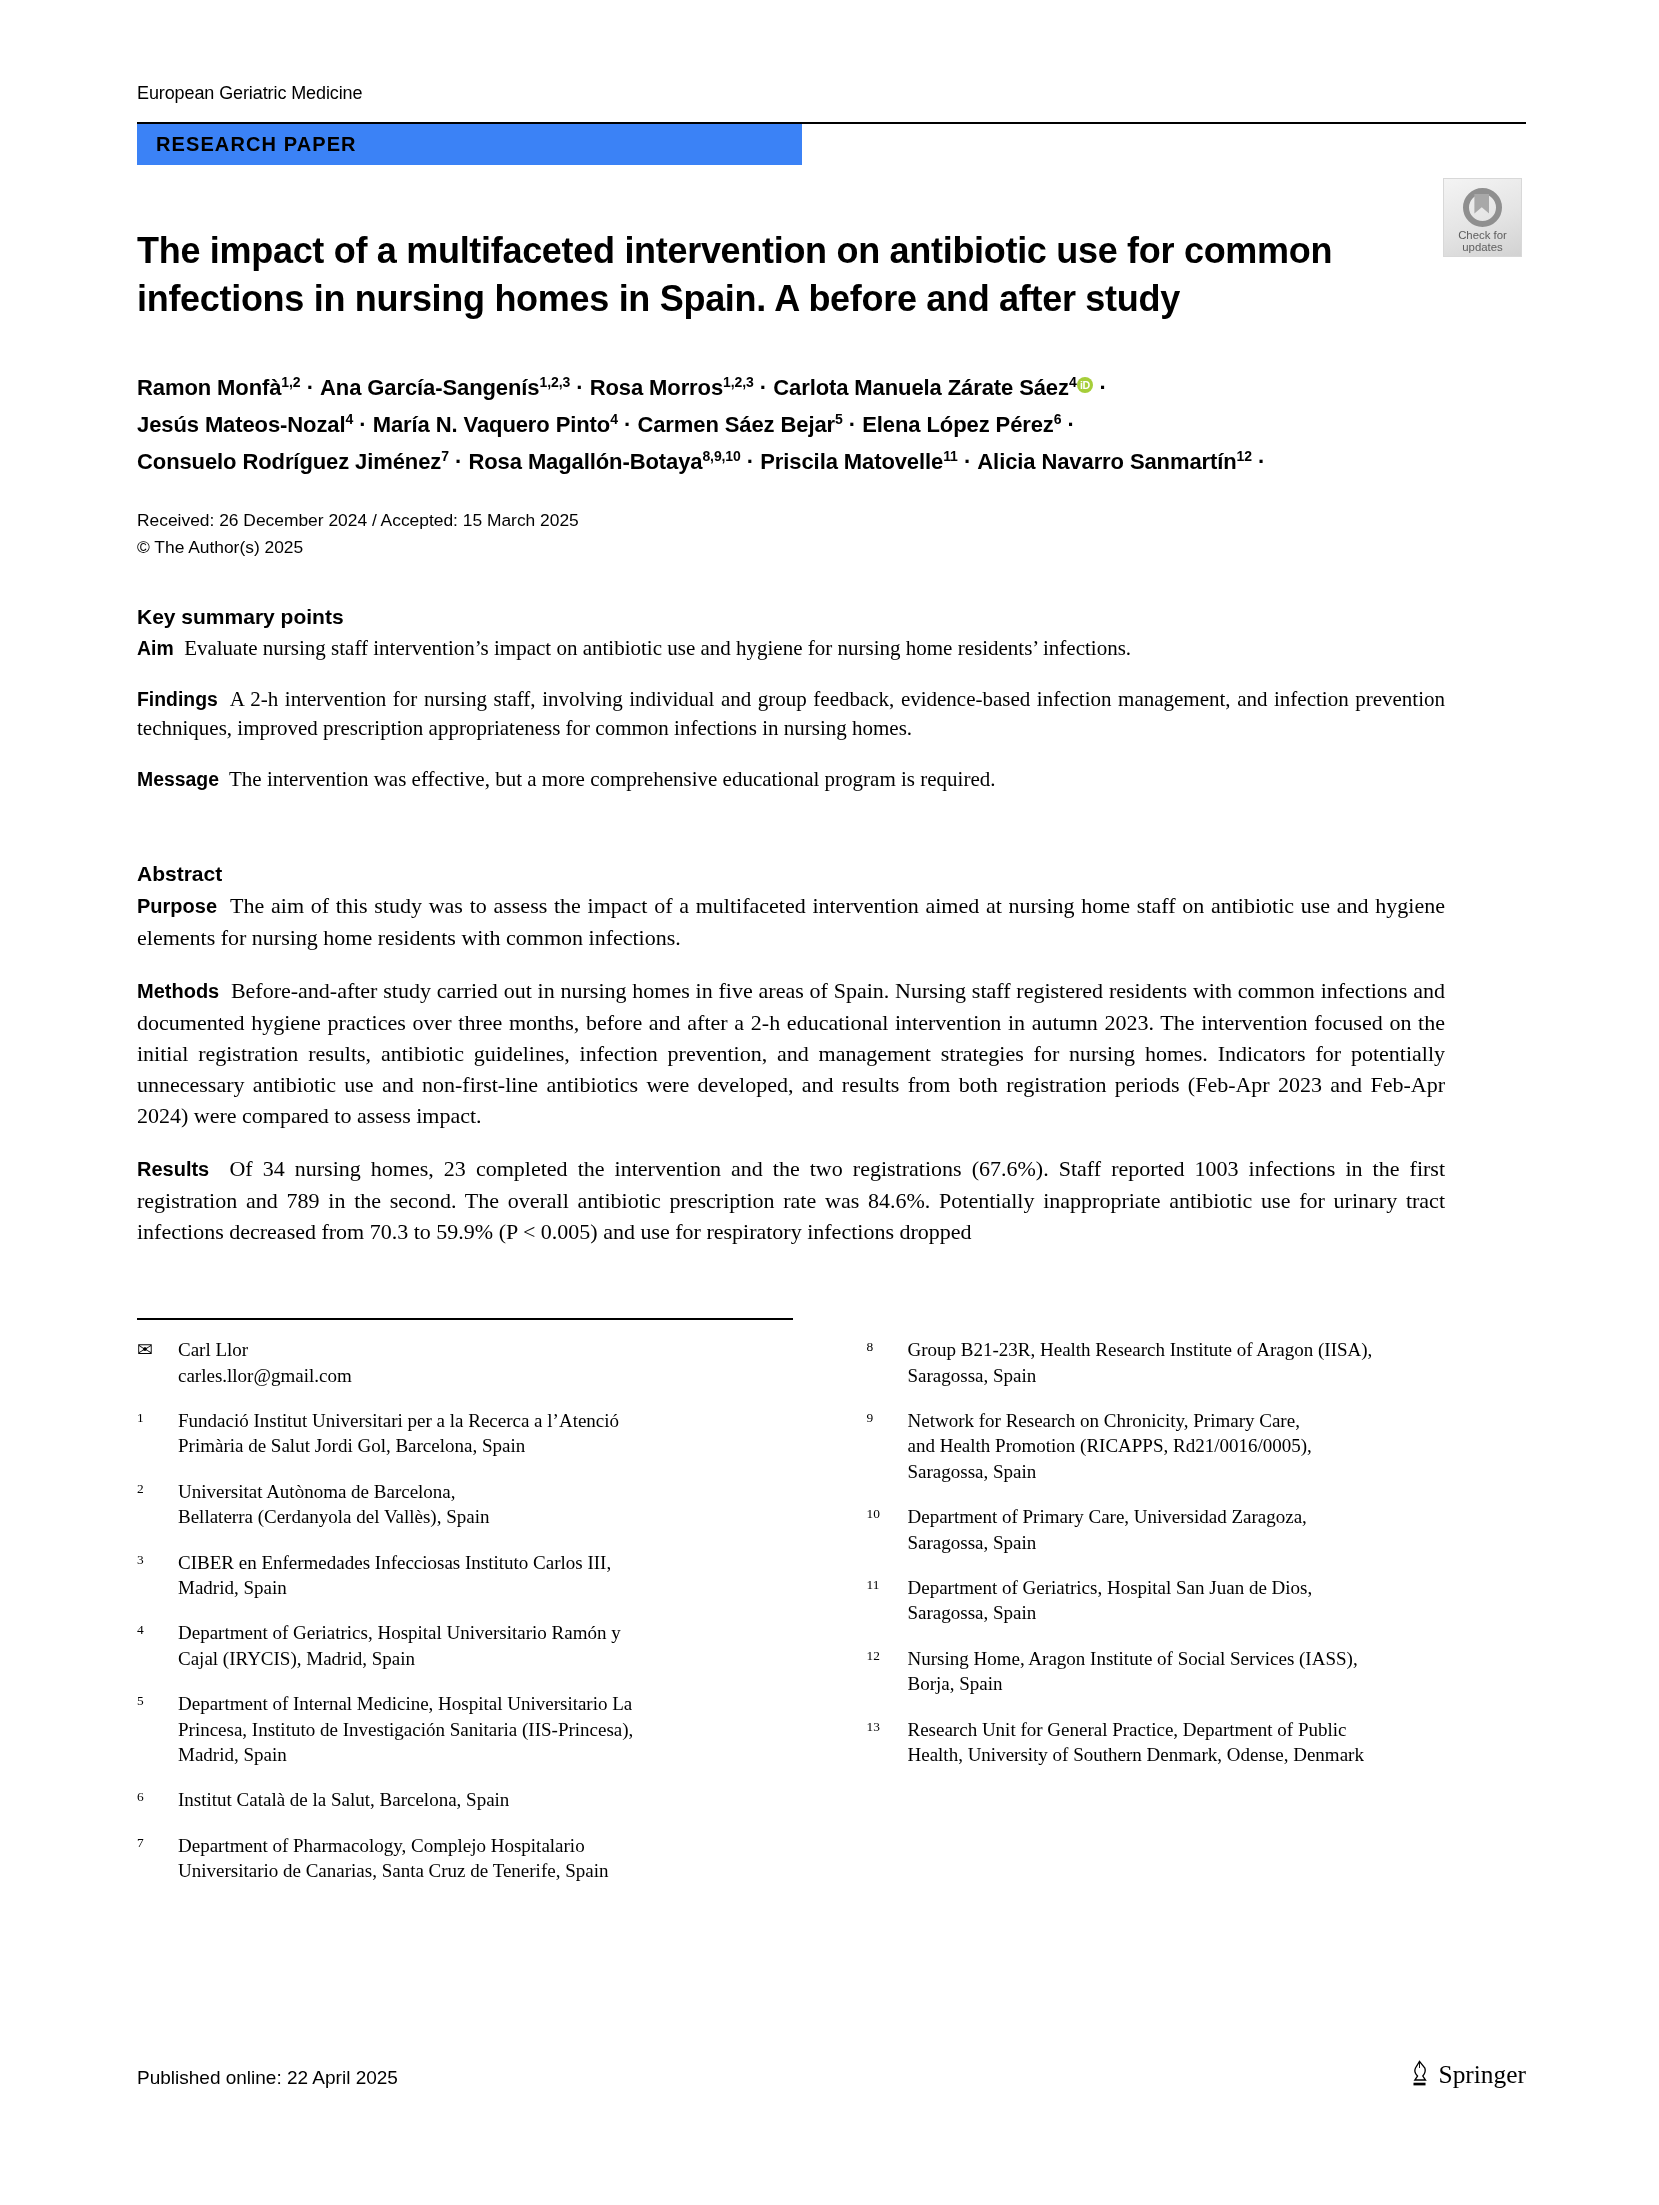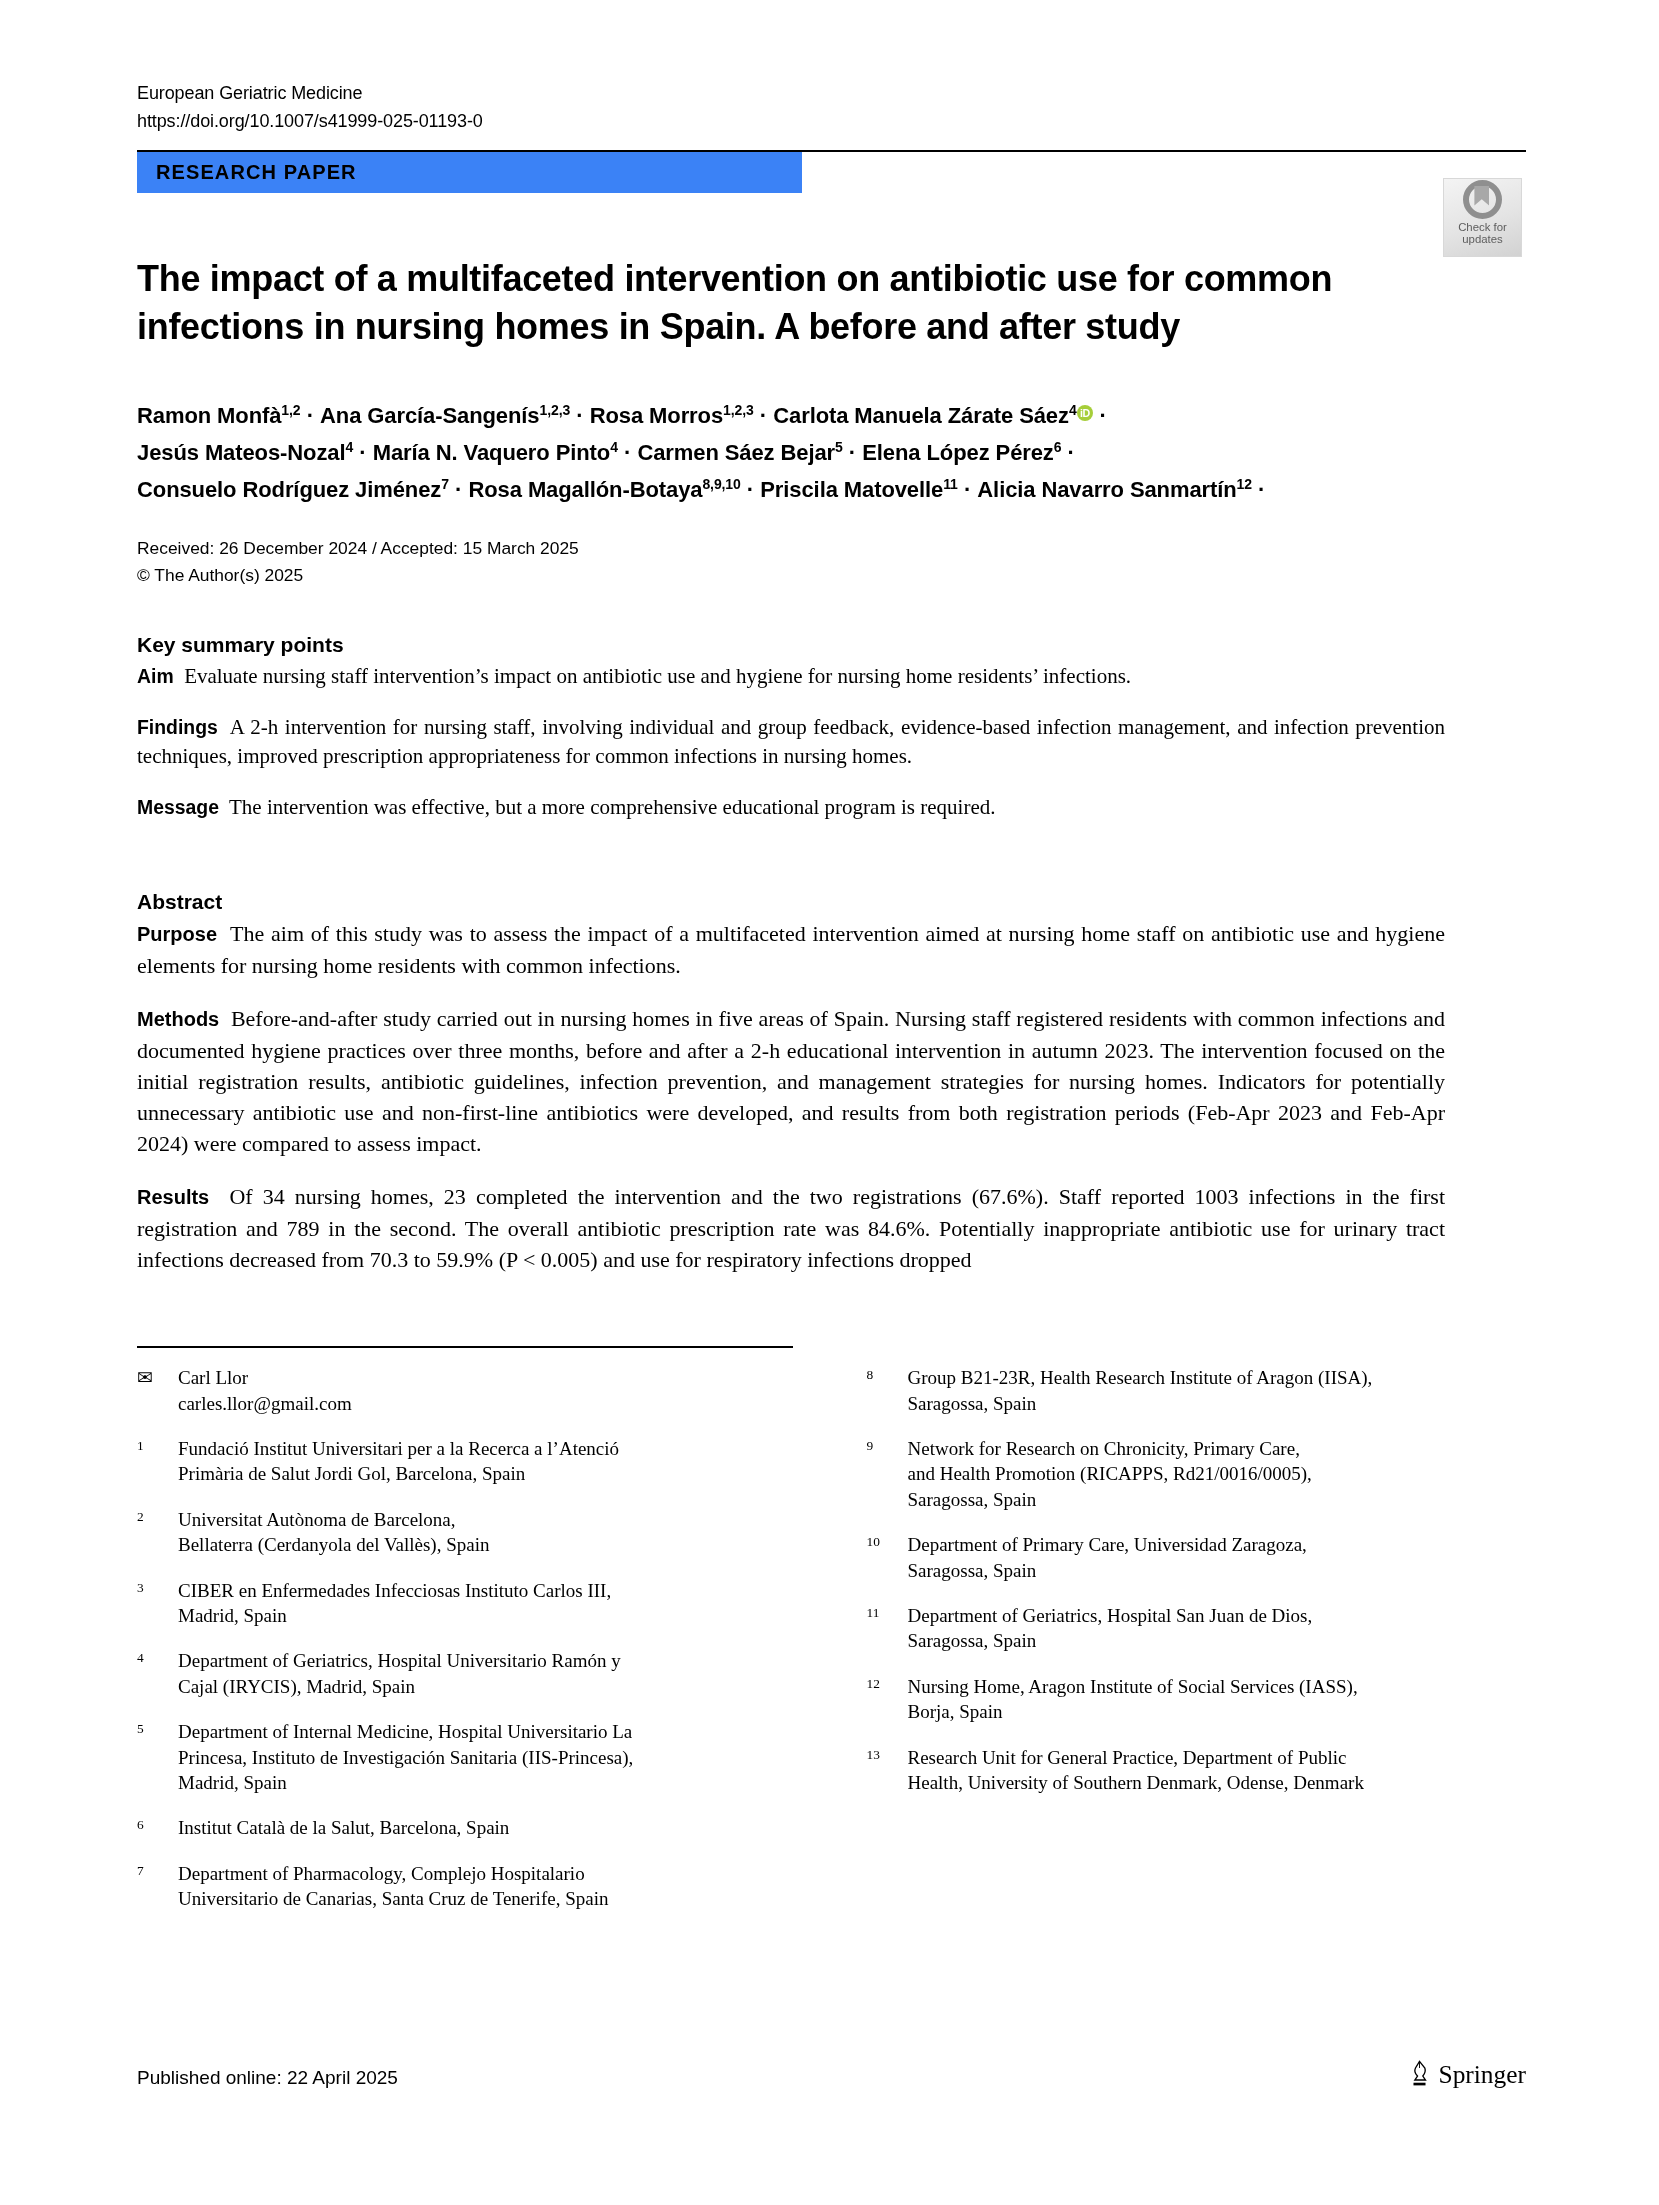--- a/index.html
+++ b/index.html
@@ -78,21 +78,21 @@
     right: 0px;
     top: 99px;
     width: 79px;
     height: 79px;
     background: linear-gradient(160deg,#f4f4f4 0%, #e4e4e4 55%, #d2d2d2 100%);
     border: 0.7px solid #d8d8d8;
     display: flex;
     flex-direction: column;
     align-items: center;
     justify-content: flex-start;
-    padding-top: 0;
+    padding-top: 8px;
     box-sizing: border-box;
   }
   .crossmark-ring {
     width: 39px;
     height: 39px;
     border-radius: 50%;
     border: 6.7px solid #8f8f8f;
     box-sizing: border-box;
     position: relative;
     margin-top: 1.3px;
@@ -268,21 +268,20 @@
   }
 </style>
 </head>
 <body>
 
 <div class="page">
 
   <div class="content">
 
     <div class="journal-line">European Geriatric Medicine</div>
-    <div class="doi-line">https://doi.org/10.1007/s41999-025-01193-0</div>
 
     <div class="rule-top"></div>
 
     <div class="ribbon-row">
       <div class="ribbon">
         <span class="ribbon-label">RESEARCH PAPER</span>
       </div>
     </div>
 
     <h1 class="title">The impact of a multifaceted intervention on antibiotic use for common infections in nursing homes in Spain. A before and after study</h1>

